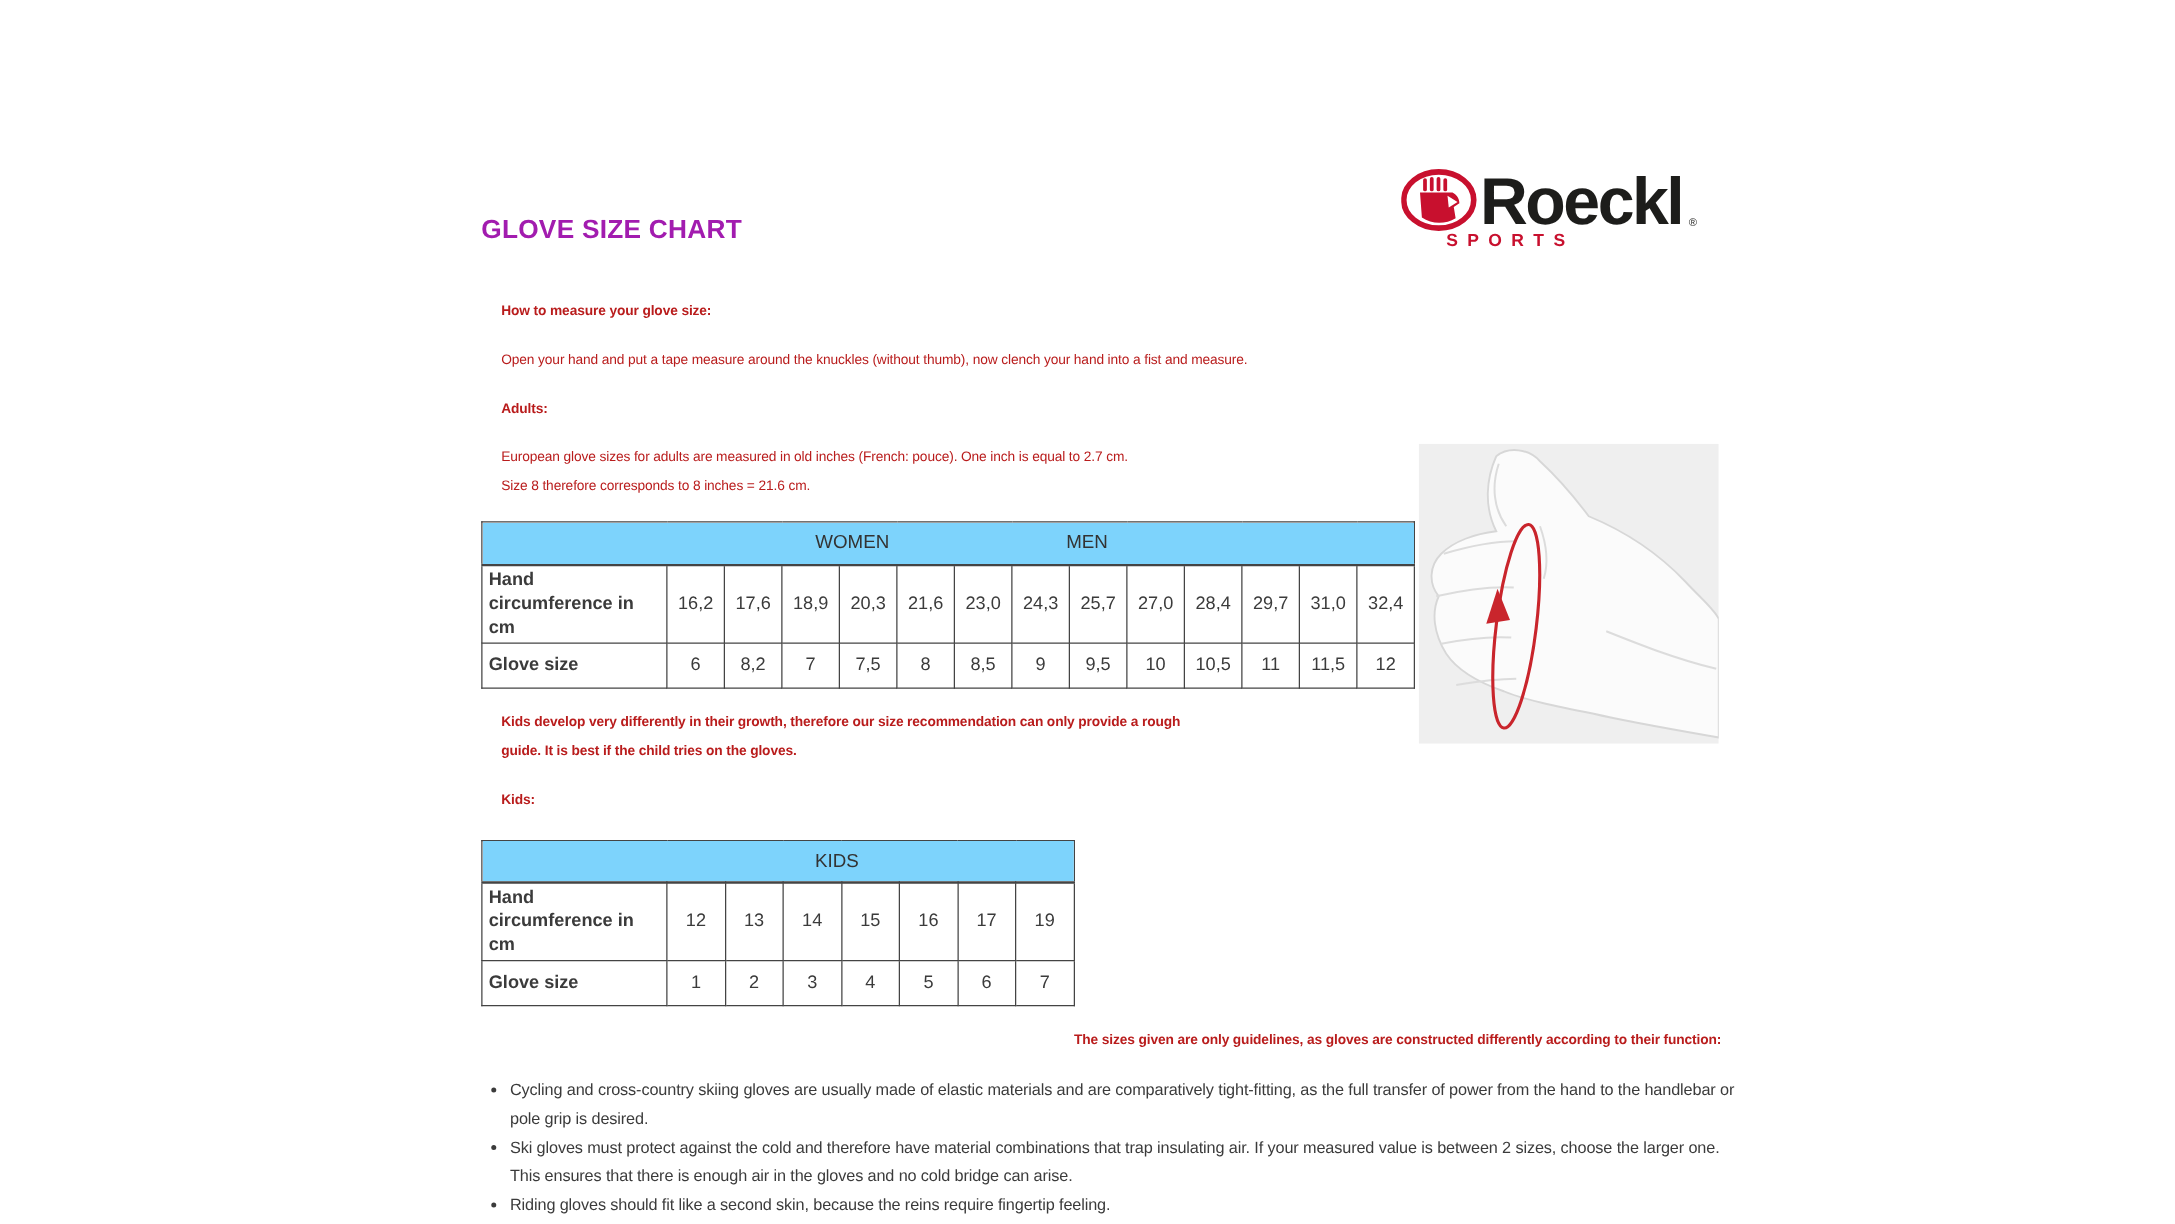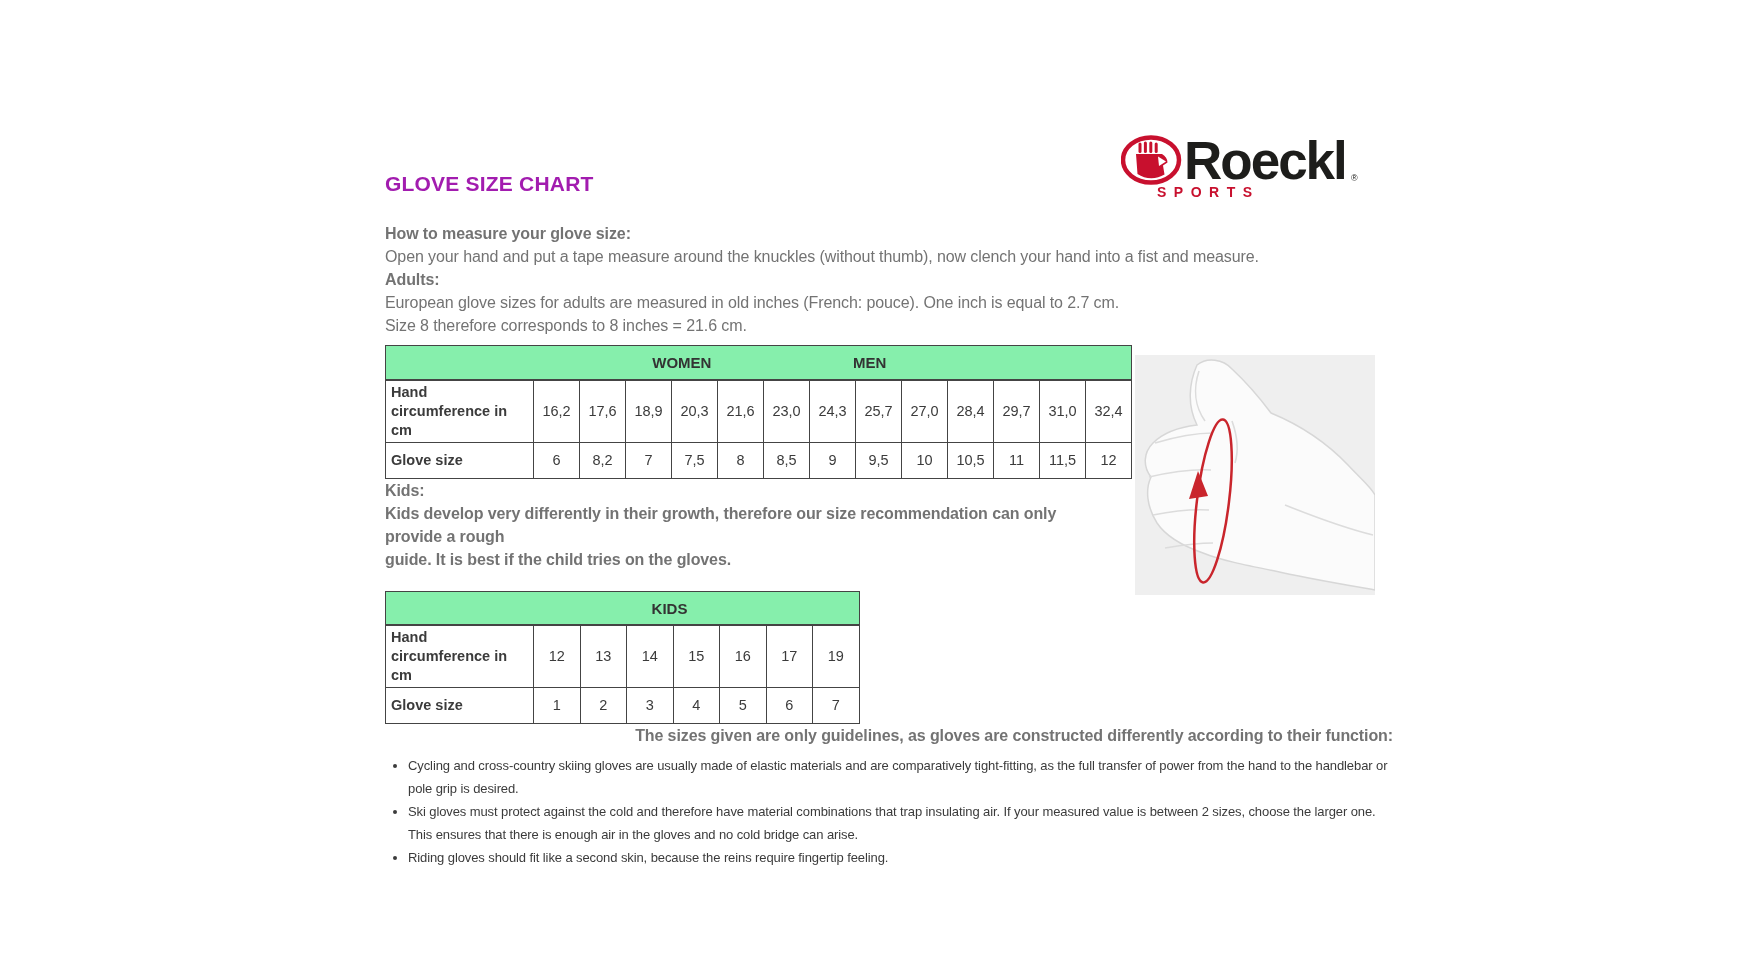--- a/index.html
+++ b/index.html
@@ -13,40 +13,40 @@
 
   
   .title {
     position:absolute; left:385px; top:172px; margin:0;
     font-size:21px; font-weight:700; letter-spacing:.2px; color:#a21caf;
   }
   .logo { position:absolute; left:1121px; top:134px; width:248px; height:68px; }
 
   
   .content { position:absolute; left:385px; top:222px; width:1008px; }
-  .content p { margin:0; font-size:16px; line-height:23px; letter-spacing:-0.1px; color:#737373; }
+  .content p { margin:16px; font-size:11px; line-height:23px; letter-spacing:-0.1px; color:#b91c1c; }
   .bold { font-weight:700; color:#363636; }
   .p-open   { margin-top:2px; }
   .p-adults { margin-top:8px; }
   .p-euro   { margin-top:1px; }
   .p-kids-h { margin-top:10px; }
   .p-kids-t { margin-top:2px; max-width:730px; }
   .p-guide  { margin-top:24px;text-align:right; }
 
   
   table.size-table {
     border-collapse:collapse; table-layout:fixed;
     font-size:14.5px; color:#3b3b3b;
   }
   table.adults { margin-top:8px; width:746px; }
   table.kids   { margin-top:20px; width:474px; }
   .size-table th, .size-table td { border:1px solid #444; }
   .size-table thead th {
-    background:#86efac; height:34px; border-bottom:2px solid #444;
-    font-weight:700; font-size:15px; color:#333; position:relative; padding:0;
+    background:#7dd3fc; height:34px; border-bottom:2px solid #444;
+    font-weight:400; font-size:15px; color:#333; position:relative; padding:0;
   }
   .size-table tbody tr:first-child td { height:45px; }
   .size-table tbody tr:last-child  td { height:36px; }
   .size-table td { text-align:center; padding:2px 3px; line-height:19px; }
   .size-table td.lbl { text-align:left; font-weight:700; padding:2px 4px 2px 5px; }
   .adults col.c-label, .kids col.c-label { width:148px; }
   .adults col.c-size  { width:46px; }
   .kids   col.c-size  { width:46.5px; }
   .grp-label {
     position:absolute; top:50%; transform:translate(-50%,-50%); white-space:nowrap;
@@ -141,22 +141,22 @@
             <td>9,5</td>
             <td>10</td>
             <td>10,5</td>
             <td>11</td>
             <td>11,5</td>
             <td>12</td>
           </tr>
         </tbody>
     </table>
 
+    <p class="bold p-kids-t"><span>Kids develop very differently in their growth, therefore our size recommendation can only provide a rough</span><br><span>guide. It is best if the child tries on the gloves.</span></p>
     <p class="bold p-kids-h">Kids:</p>
-    <p class="bold p-kids-t"><span>Kids develop very differently in their growth, therefore our size recommendation can only provide a rough</span><br><span>guide. It is best if the child tries on the gloves.</span></p>
 
     <table class="size-table kids">
       <colgroup>
         <col class="c-label">
           <col class="c-size" span="7">
       </colgroup>
       <thead>
         <tr>
           <th colspan="8">
             <span class="grp-label grp-kids">KIDS</span>

